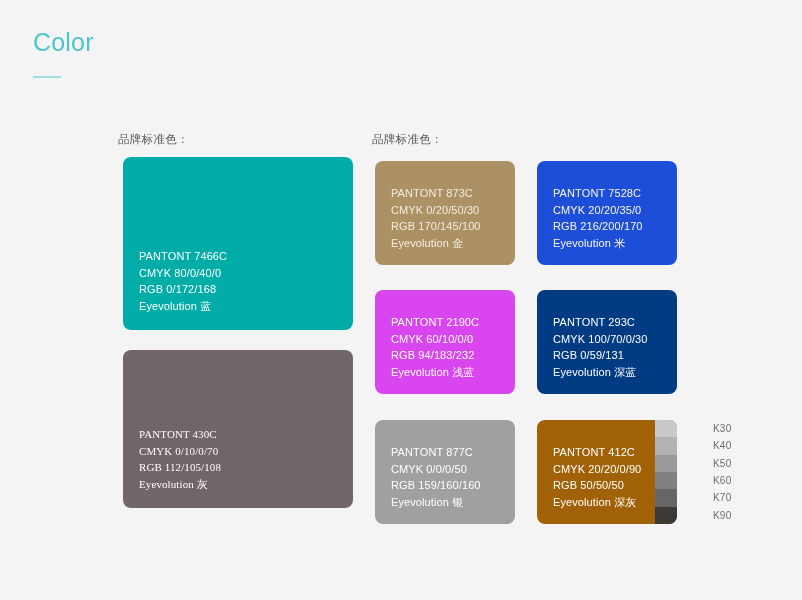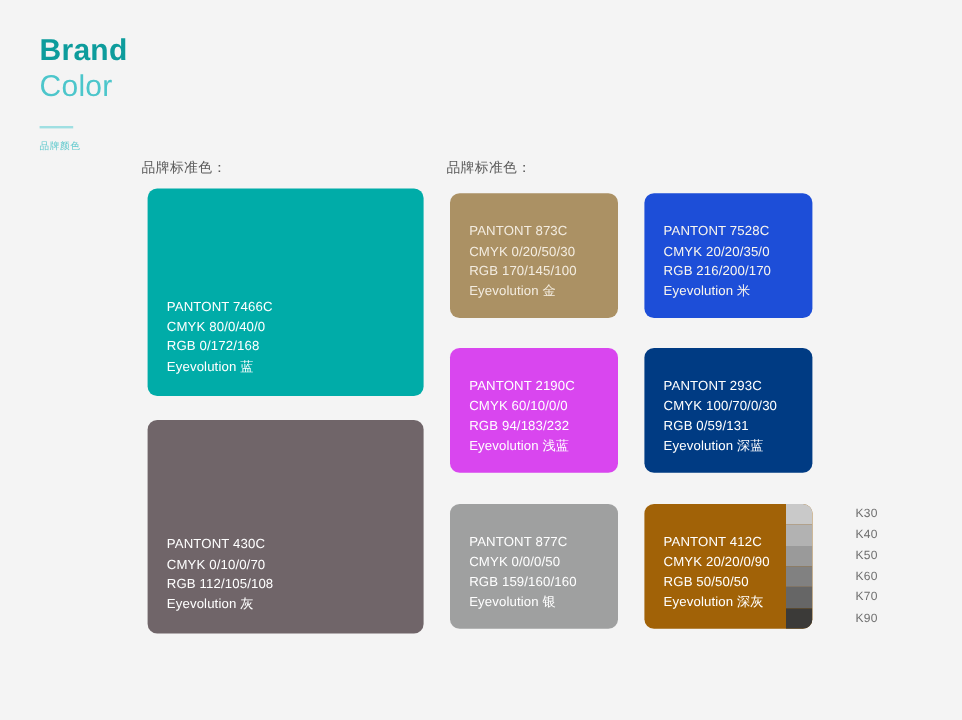--- a/index.html
+++ b/index.html
@@ -74,21 +74,21 @@
     line-height: 16.5px;
     white-space: nowrap;
     letter-spacing: 0.1px;
   }
   .swatch-text div { white-space: nowrap; }
 
   
   #swatch-7466c { left: 123px; top: 157px; width: 230px; height: 173px; background: #00aca8; }
   #swatch-7466c .swatch-text { color: #ffffff; bottom: 16px; }
 
-  #swatch-430c { left: 123px; top: 350px; width: 230px; height: 178px; background: #706569; }
+  #swatch-430c { left: 123px; top: 350px; width: 230px; height: 158px; background: #706569; font-family: Liberation Serif, serif; }
   #swatch-430c .swatch-text { color: #ffffff; bottom: 16px; }
 
   
   #swatch-873c { left: 375px; top: 161px; width: 140px; height: 104px; background: #ab9164; }
   #swatch-873c .swatch-text { color: #f3ece0; bottom: 14px; }
 
   #swatch-7528c { left: 537px; top: 161px; width: 140px; height: 104px; background: #d8c8aa; }
   #swatch-7528c .swatch-text { color: #faf6ee; bottom: 14px; }
 
   
@@ -137,24 +137,22 @@
     font-size: 10px;
     color: #6d6d6d;
     letter-spacing: 0.2px;
     padding-left: 32px;
   }
 </style>
 </head>
 <body style="background: rgb(244, 244, 244);">
 
 <div class="header">
-  <div class="title-brand" style="color: rgb(13, 156, 156);">Brand</div>
   <div class="title-color" style="color: rgb(76, 198, 203);">Color</div>
   <div class="title-rule" style="background: rgb(159, 223, 226);"></div>
-  <div class="title-sub-cn">品牌颜色</div>
 </div>
 
 <div class="section-label" id="label-primary">品牌标准色：</div>
 <div class="section-label" id="label-secondary">品牌标准色：</div>
 
 <div class="swatch" id="swatch-7466c" style="background: rgb(0, 172, 168); padding-left: 12px;">
   <div class="swatch-text">
     <div>PANTONT 7466C</div>
     <div>CMYK  80/0/40/0</div>
     <div>RGB  0/172/168</div>

